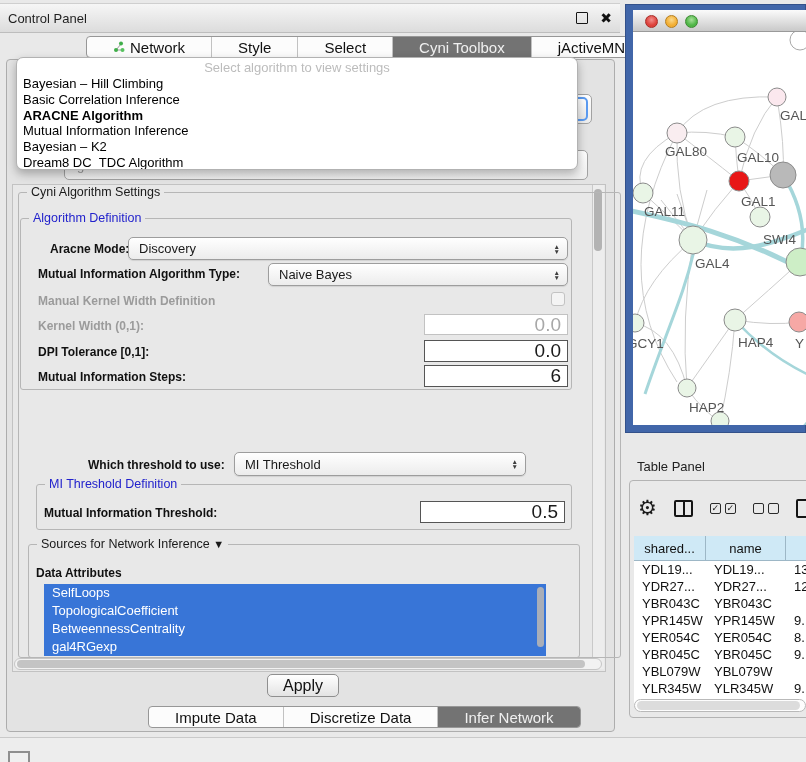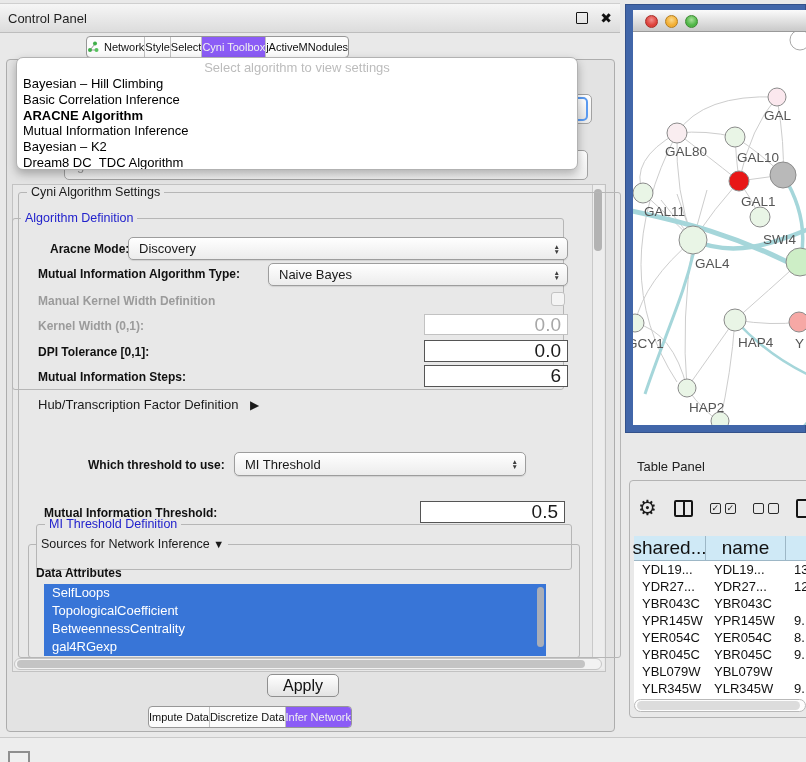--- a/index.html
+++ b/index.html
@@ -12,23 +12,23 @@
   .titlebar{left:0;top:3px;width:620px;height:30px;
     background:linear-gradient(#f6f6f6,#dcdcdc);
     border-top:1px solid #cfcfcf;border-bottom:1px solid #bdbdbd;
     display:flex;align-items:center;padding:0 8px;box-sizing:border-box;}
   .titlebar .ttl{font-size:13px;color:#1f1f1f;}
   .titlebar .spacer{flex:1;}
   .float-ic{width:10px;height:10px;border:1.7px solid #161616;border-radius:1px;margin-right:12px;}
   .close-ic{font-size:14px;font-weight:bold;color:#111;line-height:10px;}
 
   .tabbar{display:flex;border:1px solid #979797;border-radius:4px;overflow:hidden;background:#fcfcfc;height:22px;box-sizing:border-box;}
-  .tab{display:flex;align-items:center;padding:0 0;font-size:11px;color:#111;border-left:1px solid #c2c2c2;white-space:nowrap;}
+  .tab{display:flex;align-items:center;padding:0 26px;font-size:15px;color:#111;border-left:1px solid #c2c2c2;white-space:nowrap;}
   .tab:first-child{border-left:none;}
-  .tab.sel{background:#8b5cf6;color:#f0f0f0;}
+  .tab.sel{background:#737373;color:#f0f0f0;}
   .tab .net-ic{margin-right:5px;display:inline-flex;}
 
   .panelbody{left:6px;top:59px;width:607px;height:671px;background:#e3e3e3;
     border:1px solid #adadad;border-radius:4px;}
   .scrollarea{left:12px;top:184px;width:592px;height:486px;background:#e8e8e8;
     border:1px solid #c2c2c2;}
   .vscroll{left:592px;top:185px;width:11px;height:484px;background:#ededed;border-left:1px solid #c9c9c9;}
   .vscroll .thumb{position:absolute;left:1px;top:4px;width:8px;height:62px;background:#b3b3b3;border-radius:4px;}
   .hscroll{left:14px;top:658px;width:588px;height:12px;background:#f2f2f2;border:1px solid #c6c6c6;border-radius:6px;box-sizing:border-box;}
   .hscroll .thumb{position:absolute;left:2px;top:1px;height:8px;width:97%;background:#c4c4c4;border-radius:5px;}
@@ -87,21 +87,21 @@
   .tp-toolbar{position:absolute;left:8px;top:14px;height:26px;display:flex;align-items:center;gap:17px;}
   .gear{font-size:21px;color:#1b1b1b;line-height:20px;}
   .panes{width:19px;height:17px;border:2px solid #151515;border-radius:2px;box-sizing:border-box;position:relative;}
   .panes:after{content:"";position:absolute;left:50%;top:0;bottom:0;width:2px;background:#151515;}
   .ckpair{display:flex;gap:4px;}
   .ck{width:11px;height:11px;border:1.6px solid #2a2a2a;border-radius:2px;box-sizing:border-box;
       font-size:9px;line-height:8px;text-align:center;color:#1a1a1a;font-weight:bold;}
   .docic{width:15px;height:19px;border:2px solid #151515;border-radius:2px;box-sizing:border-box;}
   .ttable{position:absolute;left:4px;top:55px;width:280px;background:#fff;}
   .thead{display:flex;background:#cfe9f6;border-bottom:1px solid #9db7c6;height:24px;}
-  .th{display:flex;align-items:center;justify-content:center;font-size:19px;color:#111;
+  .th{display:flex;align-items:center;justify-content:center;font-size:13px;color:#111;
       border-right:1px solid #9db7c6;box-sizing:border-box;}
   .trows{overflow:hidden;height:145px;background:#fff;}
   .tr{display:flex;height:17px;}
   .td{font-size:13px;color:#111;padding-left:8px;box-sizing:border-box;white-space:nowrap;overflow:hidden;line-height:17px;}
   .tp-hscroll{position:absolute;left:4px;top:218px;width:172px;height:13px;background:#fdfdfd;border:1px solid #b9b9b9;border-radius:7px;box-sizing:border-box;}
   .tp-hscroll .thumb{position:absolute;left:2px;top:1px;height:9px;width:96%;background:#dcdcdc;border-radius:5px;}
 
   .bottomstrip{left:0;top:737px;width:806px;height:25px;background:#ededed;border-top:1px solid #c9c9c9;}
   .partial-ic{left:8px;top:751px;width:22px;height:18px;border:2px solid #8f8f8f;background:#f0f0f0;box-sizing:border-box;}
 </style>
@@ -165,21 +165,21 @@
 
   <div class="abs scrollarea"></div>
   <div class="abs vscroll">
       <div class="thumb"></div>
     </div>
 
   <div class="abs fieldset" style="left:18px;top:192px;width:570px;height:464px;padding-left:31px;">
     <span class="legend">Cyni Algorithm Settings</span>
   </div>
 
-  <div class="abs fieldset" style="left:12px;top:218px;width:550px;height:170px;">
+  <div class="abs fieldset" style="left:20px;top:218px;width:550px;height:170px;">
     <span class="legend blue">Algorithm Definition</span>
   </div>
   <div class="abs blabel" style="left:38px;top:242px;margin-left:12px;">Aracne Mode:</div>
   <div class="abs combo" style="left:128px;top:237px;width:440px;height:23px;">
     <span>Discovery</span>
     <span class="arrows">▲<br>▼</span>
   </div>
   <div class="abs combo" style="left:268px;top:263px;width:300px;height:23px;">
     <span>Naive Bayes</span>
     <span class="arrows">▲<br>▼</span>
@@ -193,31 +193,27 @@
   </div>
   <div class="abs blabel" style="left:38px;top:345px;">DPI Tolerance [0,1]:</div>
   <div class="abs tfield" style="left:424px;top:340px;width:144px;height:22px;">
     <span>0.0</span>
   </div>
   <div class="abs blabel" style="left:38px;top:370px;">Mutual Information Steps:</div>
   <div class="abs tfield" style="left:424px;top:365px;width:144px;height:22px;">
     <span>6</span>
   </div>
 
-  <div class="abs" style="left:38px;top:397px;font-size:13px;">
-    <span>Hub/Transcription Factor Definition</span>
-    <span style="margin-left:8px;font-size:12px;">▶</span>
-  </div>
 
   <div class="abs blabel" style="left:88px;top:458px;">Which threshold to use:</div>
   <div class="abs combo" style="left:234px;top:452px;width:292px;height:24px;">
     <span>MI Threshold</span>
     <span class="arrows">▲<br>▼</span>
   </div>
-  <div class="abs fieldset" style="left:36px;top:484px;width:534px;height:44px;margin-top:40px;">
+  <div class="abs fieldset" style="left:36px;top:484px;width:534px;height:44px;">
     <span class="legend blue">MI Threshold Definition</span>
   </div>
   <div class="abs blabel" style="left:44px;top:506px;">Mutual Information Threshold:</div>
   <div class="abs tfield" style="left:420px;top:501px;width:145px;height:22px;">
     <span>0.5</span>
   </div>
 
   <div class="abs fieldset" style="left:28px;top:544px;width:550px;height:112px;">
     <span class="legend"><span>Sources for Network Inference</span>
       <span style="font-size:11px;">▼</span></span>
@@ -306,21 +302,21 @@
             <circle cx="60" cy="208" r="14" fill="#e9f5e6" stroke="#8b8b8b" stroke-width="1"></circle>
             <circle cx="167" cy="230" r="14" fill="#cdeec6" stroke="#8b8b8b" stroke-width="1"></circle>
             <circle cx="2" cy="291" r="9" fill="#e9f5e6" stroke="#8b8b8b" stroke-width="1"></circle>
             <circle cx="102" cy="288" r="11" fill="#e9f5e6" stroke="#8b8b8b" stroke-width="1"></circle>
             <circle cx="166" cy="290" r="10" fill="#f6a8a5" stroke="#8b8b8b" stroke-width="1"></circle>
             <circle cx="54" cy="356" r="9" fill="#e9f5e6" stroke="#8b8b8b" stroke-width="1"></circle>
             <circle cx="87" cy="389" r="9" fill="#e9f5e6" stroke="#8b8b8b" stroke-width="1"></circle>
           </g>
       </svg>
       <div id="net-labels">
-          <div class="nodelabel" style="left: 131px; top: 76px;">GAL</div>
+          <div class="nodelabel" style="left: 147px; top: 76px;">GAL</div>
           <div class="nodelabel" style="left: 32px; top: 112px;">GAL80</div>
           <div class="nodelabel" style="left: 104px; top: 118px;">GAL10</div>
           <div class="nodelabel" style="left: 108px; top: 162px;">GAL1</div>
           <div class="nodelabel" style="left: 11px; top: 172px;">GAL11</div>
           <div class="nodelabel" style="left: 130px; top: 200px;">SWI4</div>
           <div class="nodelabel" style="left: 62px; top: 224px;">GAL4</div>
           <div class="nodelabel" style="left: -6px; top: 304px;">GCY1</div>
           <div class="nodelabel" style="left: 105px; top: 303px;">HAP4</div>
           <div class="nodelabel" style="left: 162px; top: 304px;">Y</div>
           <div class="nodelabel" style="left: 56px; top: 368px;">HAP2</div>

